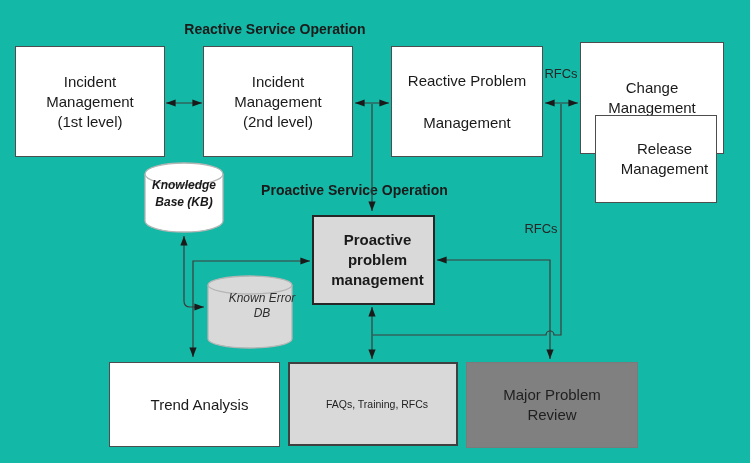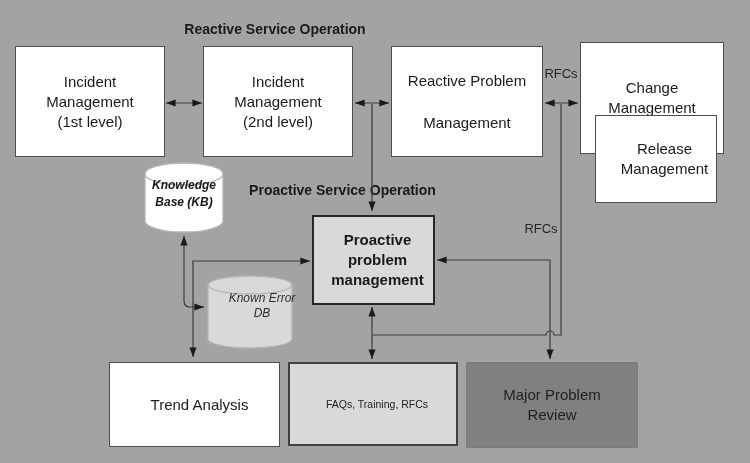--- a/index.html
+++ b/index.html
@@ -1,17 +1,17 @@
 <!DOCTYPE html>
 <html><head>
 <meta charset="utf-8">
 <style>
   html,body{margin:0;padding:0;background:#fff;}
   .stage{
-    position:relative;width:750px;height:463px;background:#a3a3a3;
+    position:relative;width:750px;height:463px;background:#14b8a6;
     font-family:"Liberation Sans",sans-serif;color:#1a1a1a;overflow:hidden;
   }
   .box{
     position:absolute;box-sizing:border-box;
     display:flex;flex-direction:column;justify-content:center;align-items:center;
     text-align:center;font-size:15px;line-height:20px;
     background:#ffffff;border:1px solid #4d4d4d;z-index:1;
   }
   .box span{display:block;}
   .gray-light{background:#d9d9d9;padding-left:8px;}
@@ -32,21 +32,21 @@
   .b-im1{left:15px;top:46px;width:150px;height:111px;}
   .b-im2{left:203px;top:46px;width:150px;height:111px;}
   .b-rpm{left:391px;top:46px;width:152px;height:111px;gap:22px;}
   .b-cm{left:580px;top:42px;width:144px;height:112px;}
   .b-rm{left:595px;top:115px;width:122px;height:88px;z-index:2;padding-left:17px;}
   .b-ppm{left:312px;top:215px;width:123px;height:90px;}
   .b-ta{left:109px;top:362px;width:171px;height:85px;padding-left:10px;}
   .b-pa{left:288px;top:362px;width:170px;height:84px;}
   .b-mpr{left:466px;top:362px;width:172px;height:86px;}
   .h-reactive{left:170px;top:21px;width:210px;}
-  .h-proactive{left:240px;top:182px;width:205px;}
+  .h-proactive{left:252px;top:182px;width:205px;}
   .l-rfcs-top{left:544px;top:66px;width:34px;}
   .l-rfcs-mid{left:522px;top:221px;width:38px;}
 </style>
 </head>
 <body>
 
 <div class="stage">
 
   <div class="heading h-reactive">Reactive Service Operation</div>
   <div class="heading h-proactive">Proactive Service Operation</div>

